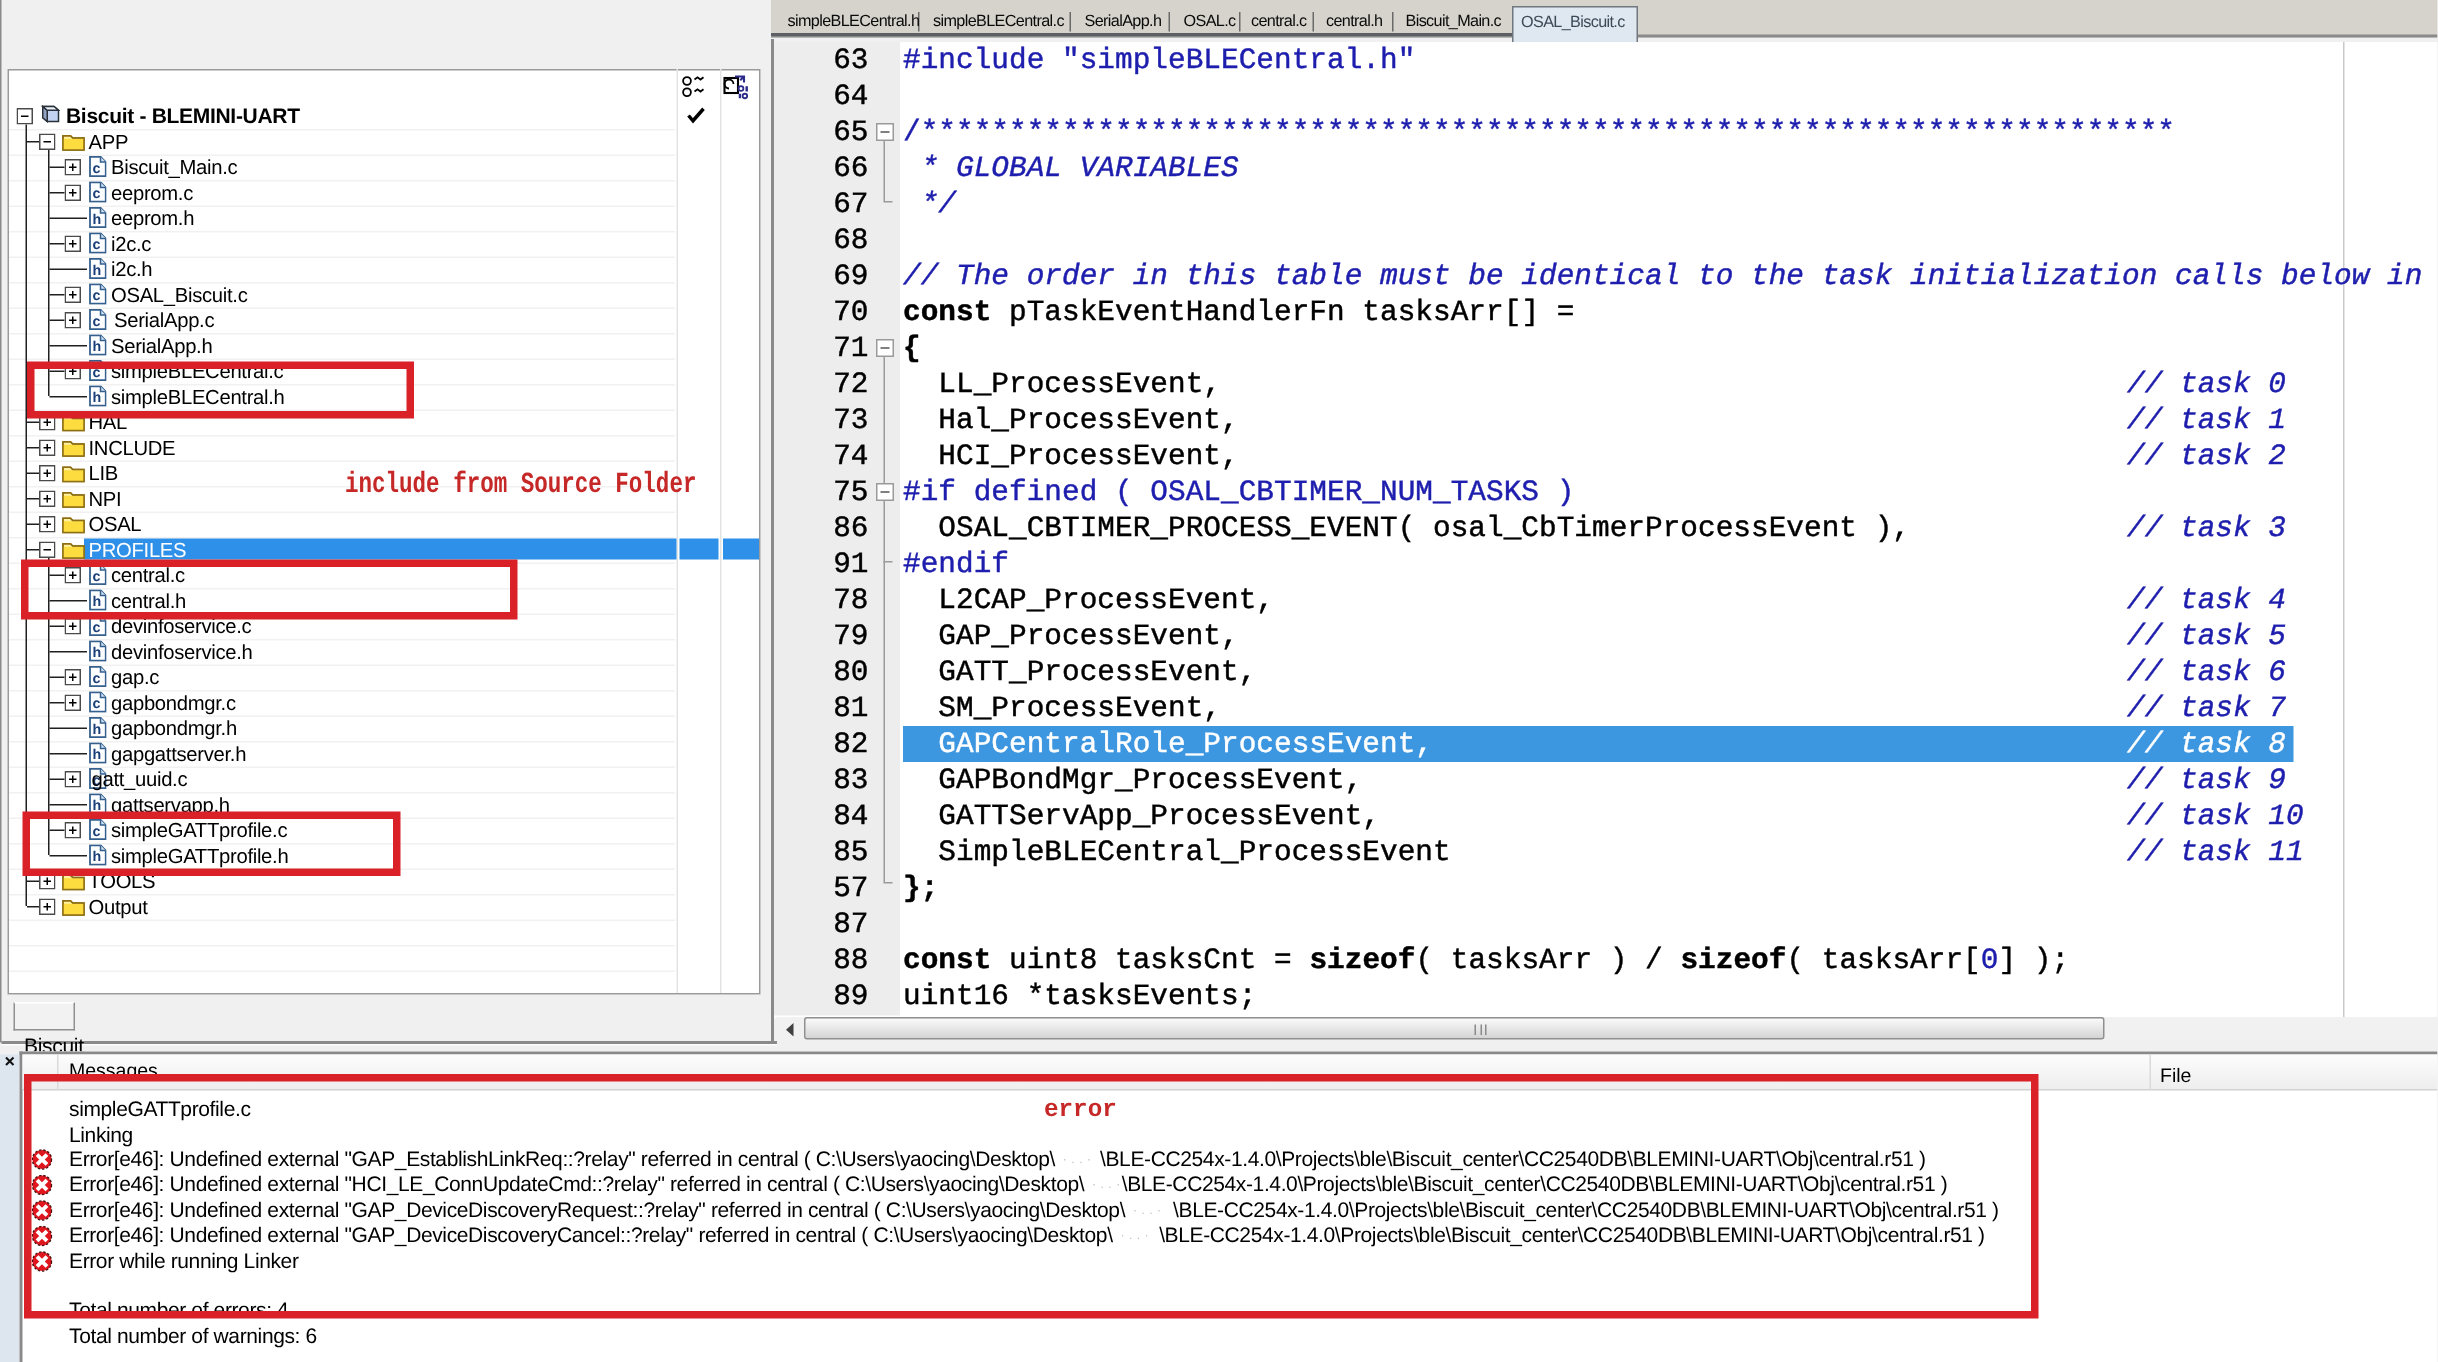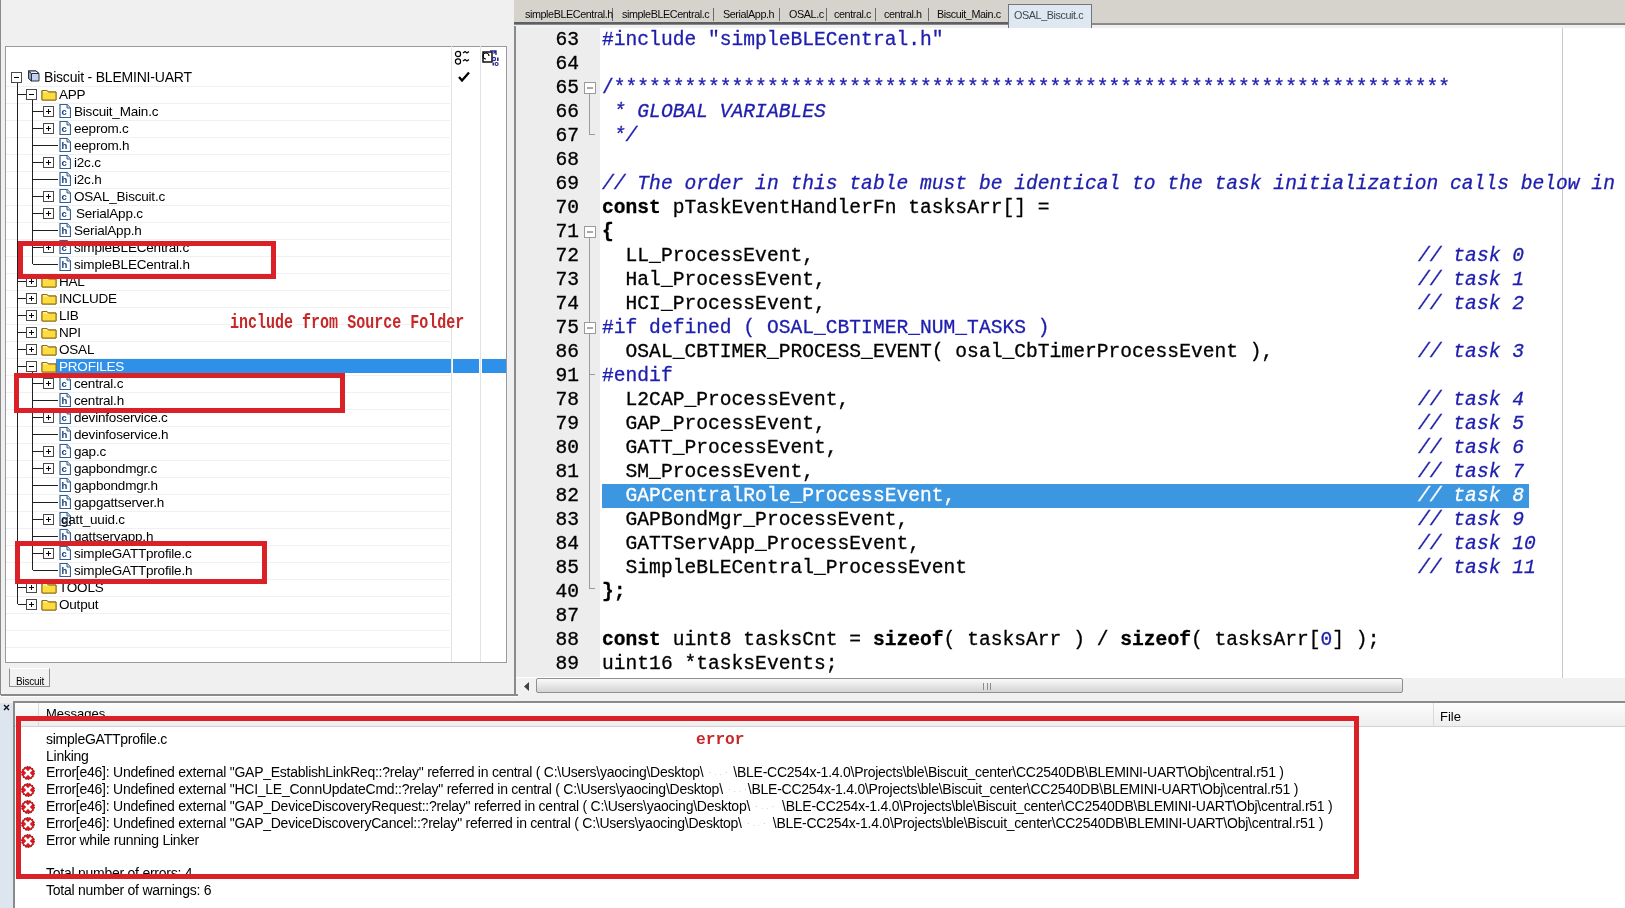--- a/index.html
+++ b/index.html
@@ -88,21 +88,21 @@
 <div class="tl" style="left:31px;top:372px;height:198px"></div>
 <svg style="position:absolute;left:10px;top:72px" width="11" height="11" viewBox="0 0 11 11">
 <rect x="0.5" y="0.5" width="10" height="10" fill="#ffffff" stroke="#4a4a4a"></rect>
       <path d="M3 5.5 L8 5.5" stroke="#000" stroke-width="1"></path>
     </svg>
 <svg style="position:absolute;left:24px;top:70px" width="15" height="14" viewBox="0 0 15 14">
 <path d="M3.5 1 L11 1 L14 3.5 L14 11 L6.5 11 L3.5 8.5 Z" fill="#c2d2f0" stroke="#2a3038" stroke-width="1"></path>
 <path d="M3.5 1 L6.5 3.5 L6.5 11 L3.5 8.5 Z" fill="#93a2c4" stroke="#2a3038" stroke-width="1"></path>
 <path d="M3.5 1 L11 1 L14 3.5 L6.5 3.5 Z" fill="#edf3fd" stroke="#2a3038" stroke-width="1"></path>
 </svg>
-<div class="tlabel" style="left:43px;top:69px;font-weight:normal;font-size:14px">Biscuit - BLEMINI-UART</div>
+<div class="tlabel" style="left:43px;top:69px;font-weight:bold;font-size:14px">Biscuit - BLEMINI-UART</div>
 <svg style="position:absolute;left:456px;top:71px" width="14" height="12" viewBox="0 0 14 12">
       <path d="M2 6 L5 9.5 L12 1.5" stroke="#000" stroke-width="2.3" fill="none"></path>
     </svg>
 <div class="tlh" style="left:17px;top:94px;width:9px"></div>
 <svg style="position:absolute;left:25px;top:89px" width="11" height="11" viewBox="0 0 11 11">
 <rect x="0.5" y="0.5" width="10" height="10" fill="#ffffff" stroke="#4a4a4a"></rect>
       <path d="M3 5.5 L8 5.5" stroke="#000" stroke-width="1"></path>
     </svg>
 <svg style="position:absolute;left:40px;top:88px" width="16" height="13" viewBox="0 0 16 13">
 <path d="M1 2.5 L6 2.5 L7.5 4 L15 4 L15 12 L1 12 Z" fill="#fff0a0" stroke="#8f6f14" stroke-width="1"></path>
@@ -416,21 +416,21 @@
 <svg style="position:absolute;left:40px;top:598px" width="16" height="13" viewBox="0 0 16 13">
 <path d="M1 2.5 L6 2.5 L7.5 4 L15 4 L15 12 L1 12 Z" fill="#fff0a0" stroke="#8f6f14" stroke-width="1"></path>
 <path d="M1 4.5 L15 4.5 L15 12 L1 12 Z" fill="#fcdc3f" stroke="none"></path>
 <path d="M1 2.5 L6 2.5 L7.5 4 L15 4 L15 12 L1 12 Z" fill="none" stroke="#8f6f14" stroke-width="1"></path>
 </svg>
 <div class="tlabel" style="left:58px;top:596px;">Output</div>
   <div style="position:absolute;left:0;top:694px;width:517px;height:2px;background:#8a8a8a"></div>
   <div style="position:absolute;left:0;top:696px;width:517px;height:1px;background:#fdfdfd"></div>
 
   <div style="position:absolute;left:8px;top:668px;width:41px;height:19px;background:#f2f2f2;border:1px solid #8f8f8f;border-top:1px solid #fff">
-    <div style="position:absolute;left:6px;top:7px;font-size:10px;letter-spacing:-0.2px">Biscuit</div>
+    <div style="position:absolute;left:6px;top:20px;font-size:14px;letter-spacing:-0.2px">Biscuit</div>
   </div>
 </div>
 
 <div style="position:absolute;left:514px;top:0;width:1111px;height:695px">
 
   <div style="position:absolute;left:0;top:0;width:1111px;height:25px;background:#d6d3cc;border-bottom:2px solid #8a8a8a"></div>
 
   <div style="position:absolute;left:0;top:28px;width:1111px;height:651px;background:#fff"></div>
   <div style="position:absolute;left:2px;top:28px;width:84px;height:649px;background:#ededed"></div>
   <div style="position:absolute;left:0;top:26px;width:2px;height:669px;background:#8a8a8a"></div>
@@ -502,21 +502,21 @@
 <div class="code cmtw" style="left:1418px;top:484px">// task 8</div>
 <div class="lno" style="top:508px">83</div>
 <div class="code" style="top:508px">  GAPBondMgr_ProcessEvent,</div>
 <div class="code cmt" style="left:1418px;top:508px">// task 9</div>
 <div class="lno" style="top:532px">84</div>
 <div class="code" style="top:532px">  GATTServApp_ProcessEvent,</div>
 <div class="code cmt" style="left:1418px;top:532px">// task 10</div>
 <div class="lno" style="top:556px">85</div>
 <div class="code" style="top:556px">  SimpleBLECentral_ProcessEvent</div>
 <div class="code cmt" style="left:1418px;top:556px">// task 11</div>
-<div class="lno" style="top:580px">40</div>
+<div class="lno" style="top:580px">57</div>
 <div class="code" style="top:580px"><b>};</b></div>
 <div class="lno" style="top:604px">87</div>
 <div class="lno" style="top:628px">88</div>
 <div class="code" style="top:628px"><b>const</b> uint8 tasksCnt = <b>sizeof</b>( tasksArr ) / <b>sizeof</b>( tasksArr[<span class="kw">0</span>] );</div>
 <div class="lno" style="top:652px">89</div>
 <div class="code" style="top:652px">uint16 *tasksEvents;</div>
 <div style="position:absolute;left:589px;top:94px;width:1px;height:40px;background:#9a9a9a"></div>
 <div style="position:absolute;left:589px;top:134px;width:6px;height:1px;background:#9a9a9a"></div>
 <div style="position:absolute;left:589px;top:238px;width:1px;height:350px;background:#9a9a9a"></div>
 <div style="position:absolute;left:589px;top:588px;width:6px;height:1px;background:#9a9a9a"></div>

